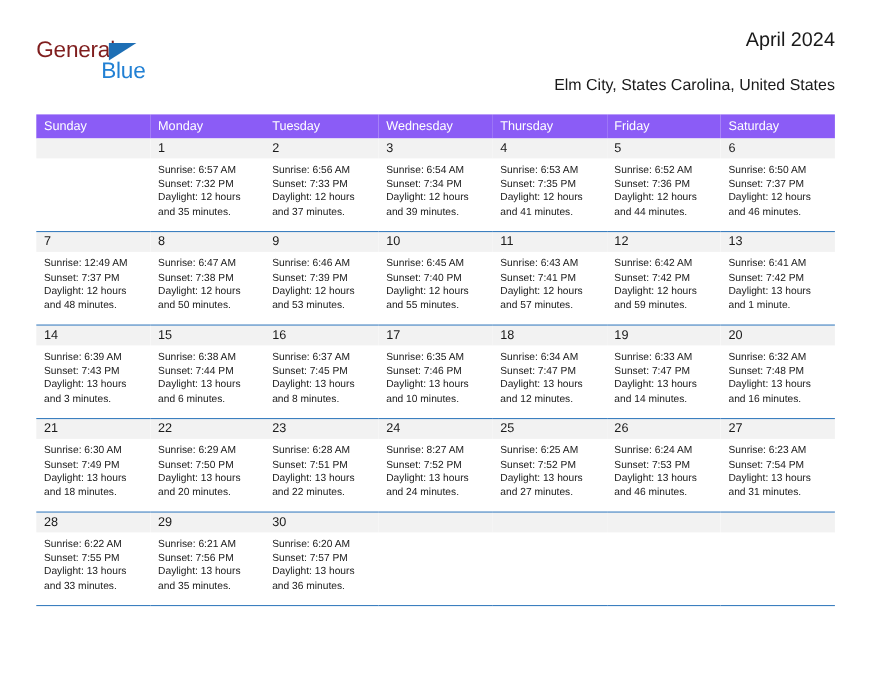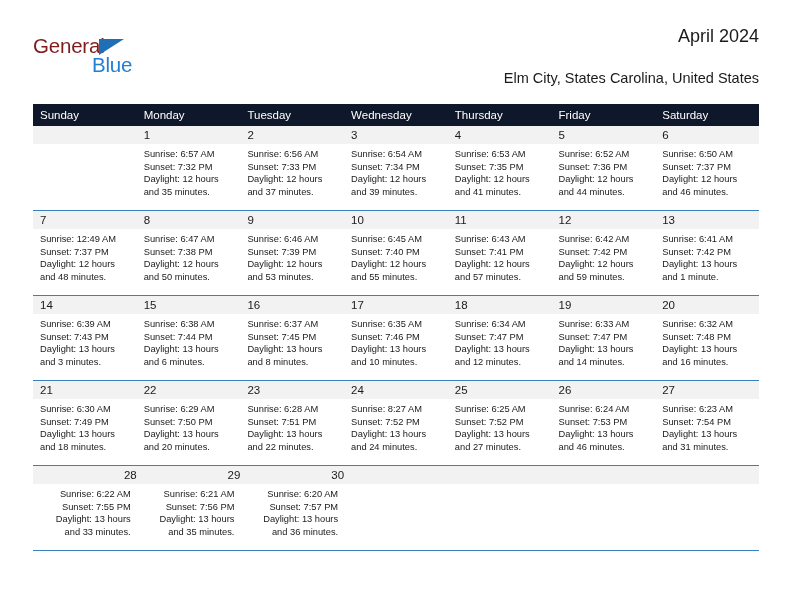--- a/index.html
+++ b/index.html
@@ -85,21 +85,21 @@
   
   .cal {
     position: absolute;
     left: 33px;
     top: 104px;
     width: 726px;
     border-collapse: collapse;
     table-layout: fixed;
   }
   .cal th {
-    background: #0f172a;
+    background: #8b5cf6;
     color: #ffffff;
     font-size: 11.5px;
     font-weight: normal;
     text-align: left;
     padding: 5px 0 5px 7px;
     height: 21px;
     border: none;
   }
   .cal td {
     vertical-align: top;
@@ -123,21 +123,20 @@
     color: #1a1a1a;
     padding: 4px 6px 9px 7px;
     min-height: 66px;
   }
   .info div { white-space: nowrap; }
   tr.week td {
     border-bottom: 1.4px solid #3c7fbf;
   }
   tr.week.last td {
     border-bottom: 1.4px solid #3c7fbf;
-    text-align: right;
   }
 </style>
 </head>
 <body>
 
 <div class="page">
 
   <div class="top">
     <div class="logo">
       <span class="logo-general">General</span>

